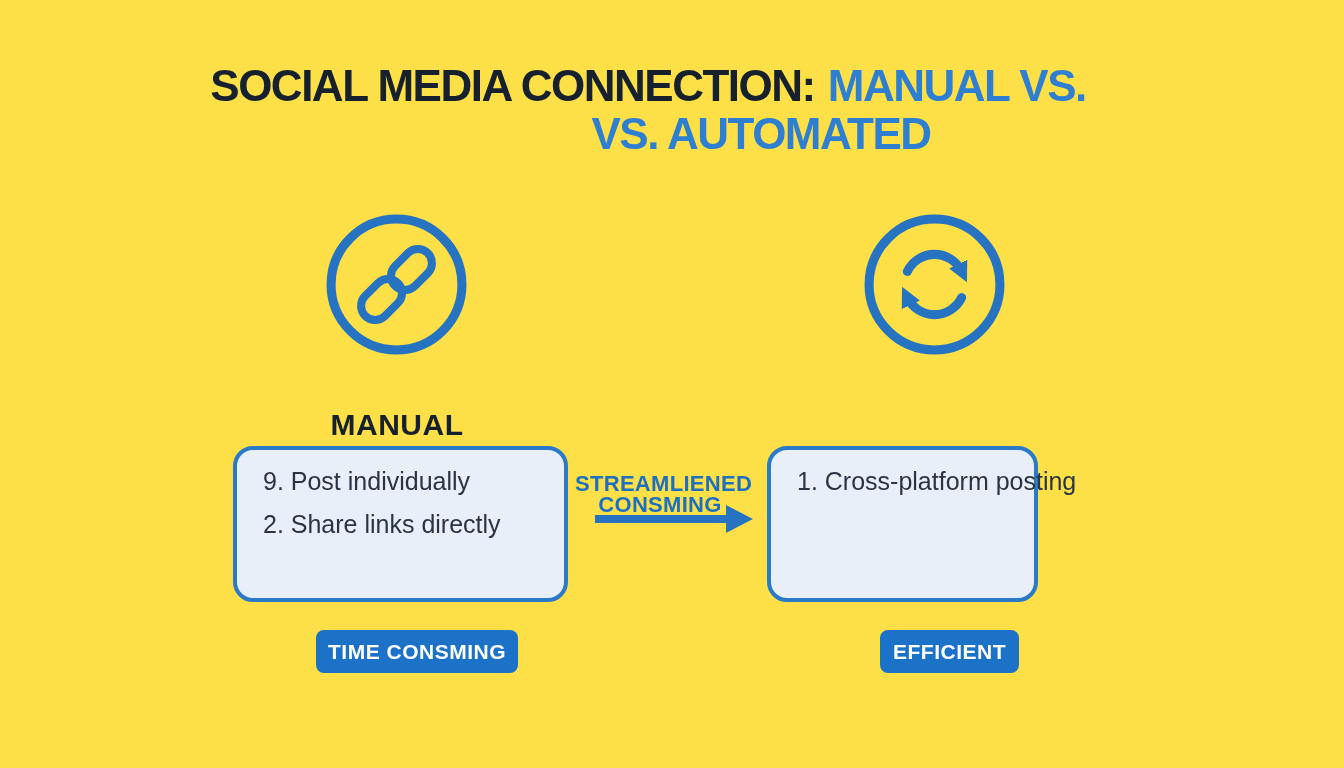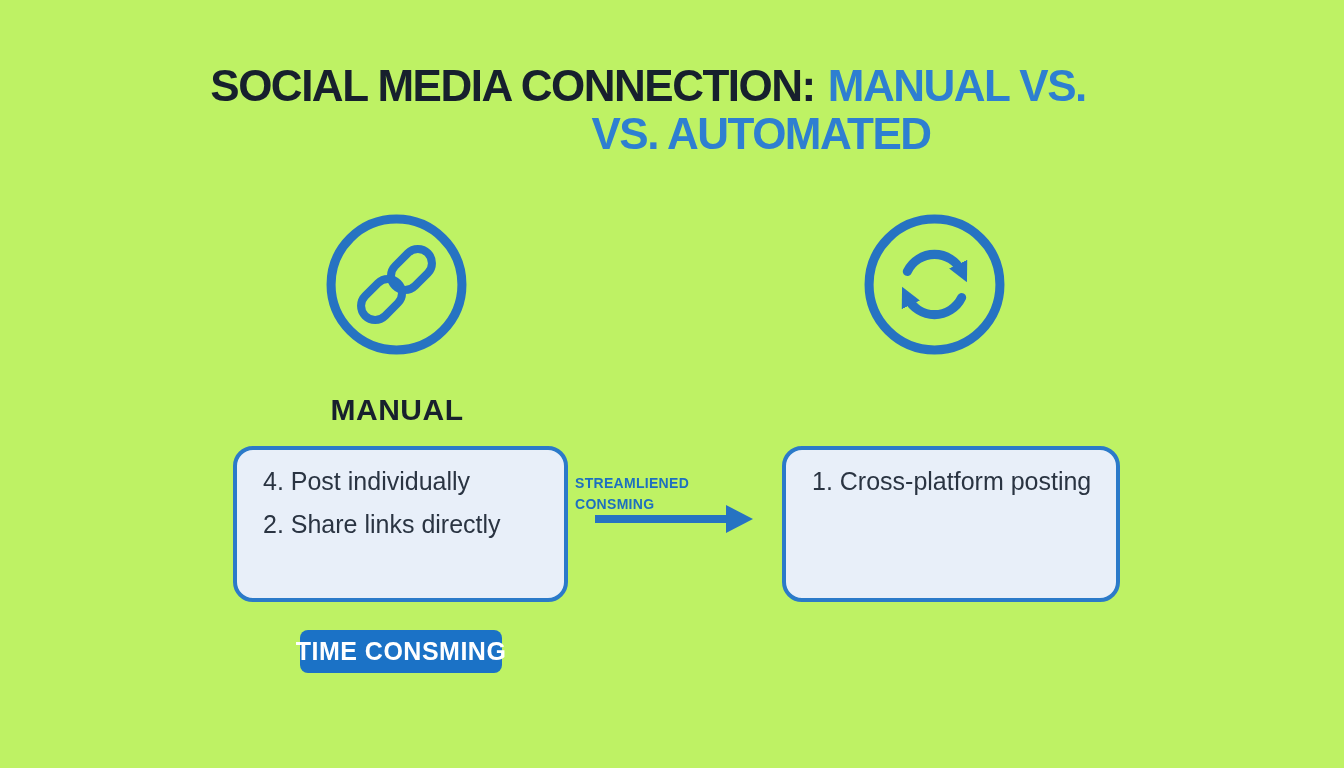--- a/index.html
+++ b/index.html
@@ -4,21 +4,21 @@
 <style>
   html, body { margin: 0; padding: 0; }
   body {
     font-family: "Liberation Sans", sans-serif;
     background: #ffffff;
   }
   .canvas {
     position: relative;
     width: 1344px;
     height: 768px;
-    background: #bef264;
+    background: #fde047;
     overflow: hidden;
   }
 
   
   .title-block {
     position: absolute;
     top: 62px;
     left: 0;
     width: 1344px;
     text-align: center;
@@ -34,21 +34,21 @@
 
   
   .icon-circle { position: absolute; width: 153px; height: 153px; top: 208px; }
   .icon-circle.left  { left: 320px; }
   .icon-circle.right { left: 858px; }
   .icon-circle svg { width: 100%; height: 100%; display: block; }
 
   
   .col-heading {
     position: absolute;
-    top: 393px;
+    top: 408px;
     width: 300px;
     text-align: center;
     font-size: 30px;
     font-weight: 700;
     color: #17202d;
     letter-spacing: 0.5px;
   }
   .col-heading.left  { left: 247px; }
   .col-heading.right { left: 783px; }
 
@@ -57,58 +57,59 @@
     position: absolute;
     top: 446px;
     height: 156px;
     box-sizing: border-box;
     background: #e8eff9;
     border: 4px solid #2b7ac9;
     border-radius: 20px;
     padding: 10px 0 0 26px;
   }
   .list-box.left  { left: 233px; width: 335px; }
-  .list-box.right { left: 767px; width: 338px; margin-left: 15px; }
+  .list-box.right { left: 767px; width: 271px; }
   .list-item {
     font-size: 25px;
     line-height: 43px;
     color: #2a3442;
     white-space: nowrap;
   }
 
   
   .connector-label {
     position: absolute;
     left: 575px;
     top: 473px;
     width: 170px;
-    text-align: left;
-    font-size: 14px;
+    text-align: center;
+    font-size: 22px;
     line-height: 21px;
     font-weight: 700;
     color: #1d6fc0;
     letter-spacing: 0.3px;
   }
   .connector-arrow { position: absolute; left: 595px; top: 505px; }
 
   
   .badge {
     position: absolute;
     top: 630px;
     height: 43px;
     border-radius: 8px;
     background: #1b72c6;
     color: #ffffff;
-    font-size: 25px;
+    font-size: 21px;
     font-weight: 700;
     letter-spacing: 0.5px;
     display: flex;
     align-items: center;
     justify-content: center;
     white-space: nowrap;
+    margin-left: 16px;
   }
   .badge.left  { left: 300px; width: 202px; }
   .badge.right { left: 864px; width: 139px; }
 </style>
 </head>
 <body>
 
 <div class="canvas">
 
   <div class="title-block">
@@ -135,32 +136,33 @@
       </defs>
       <circle cx="76" cy="76" r="65" fill="none" stroke="#2673c2" stroke-width="9"></circle>
       <path d="M49,63 A30,30 0 0 1 103,63" fill="none" stroke="#2673c2" stroke-width="9" stroke-linecap="round" marker-end="url(#ah1)"></path>
       <path d="M103,89 A30,30 0 0 1 49,89" fill="none" stroke="#2673c2" stroke-width="9" stroke-linecap="round" marker-end="url(#ah1)"></path>
     </svg>
   </div>
 
   <div class="col-heading left">MANUAL</div>
 
   <div class="list-box left">
-    <div class="list-item">4. Post individually</div>
+    <div class="list-item">9. Post individually</div>
     <div class="list-item">2. Share links directly</div>
   </div>
 
   <div class="list-box right">
     <div class="list-item">1. Cross-platform posting</div>
   </div>
 
   <div class="connector-label">
     <div>STREAMLIENED</div>
     <div>CONSMING</div>
   </div>
   <svg class="connector-arrow" width="158" height="28" viewBox="0 0 158 28" aria-hidden="true">
     <rect x="0" y="10" width="134" height="8" fill="#2673c2"></rect>
     <polygon points="131,0 158,14 131,28" fill="#2673c2"></polygon>
   </svg>
 
   <div class="badge left">TIME CONSMING</div>
+  <div class="badge right">EFFICIENT</div>
 
 </div>
 
 </body></html>

